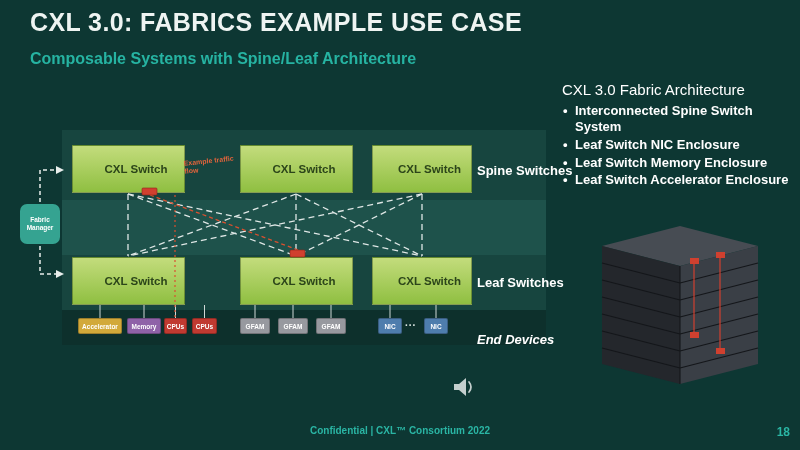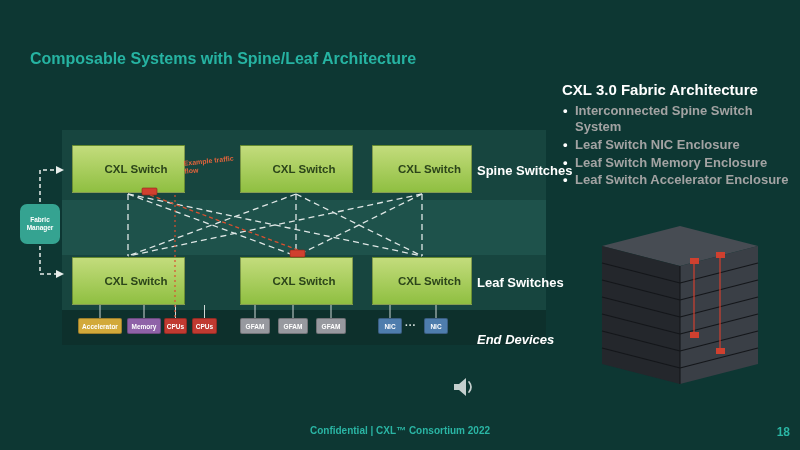--- a/index.html
+++ b/index.html
@@ -63,40 +63,41 @@
 
   
   .fabric-manager { position:absolute; left:20px; top:204px; width:40px; height:40px; z-index:4;
                     background:#35a391; border-radius:7px;
                     display:flex; align-items:center; justify-content:center; text-align:center;
                     color:#fff; font-size:6.5px; font-weight:bold; line-height:1.25; padding:2px; }
   .fm-links { position:absolute; left:0; top:0; width:800px; height:450px; z-index:3; pointer-events:none; }
 
   
   .side-heading { position:absolute; left:562px; top:81px; width:235px; font-size:15px;
-                  font-weight:bold; color:#fff; }
+                  font-weight:normal; color:#fff; }
   .side-bullets { position:absolute; left:562px; top:103px; width:235px; list-style:none; }
   .side-bullets li { position:relative; padding-left:13px; margin-bottom:2px;
-                     font-size:13px; font-weight:bold; color:#a3a3a3; line-height:1.22; }
+                     font-size:13px; font-weight:bold; color:#ffffff; line-height:1.22; }
   .side-bullets li::before { content:"\2022"; position:absolute; left:1px; top:0; color:#fff; }
 
   .chassis { position:absolute; left:598px; top:222px; z-index:2; }
 
   
   .speaker { position:absolute; left:452px; top:377px; z-index:2; }
   .footer-text { position:absolute; left:0; top:425px; width:800px; text-align:center;
                  font-size:10px; font-weight:bold; color:#2ab5a4; }
   .page-number { position:absolute; right:10px; top:425px; font-size:12px; font-weight:bold;
                  color:#2ab5a4; }
 </style>
 </head>
 <body>
 
 <div class="slide">
 
+  <div class="title">CXL 3.0: FABRICS EXAMPLE USE CASE</div>
   <div class="subtitle">Composable Systems with Spine/Leaf Architecture</div>
 
   <svg class="fm-links" viewBox="0 0 800 450">
     <polyline points="40,202 40,170 56,170" fill="none" stroke="#e8eeec" stroke-width="1.5" stroke-dasharray="4,3"></polyline>
     <polygon points="56,166 64,170 56,174" fill="#e8eeec"></polygon>
     <polyline points="40,246 40,274 56,274" fill="none" stroke="#e8eeec" stroke-width="1.5" stroke-dasharray="4,3"></polyline>
     <polygon points="56,270 64,274 56,278" fill="#e8eeec"></polygon>
   </svg>
 
   <div class="fabric-manager">Fabric Manager</div>

